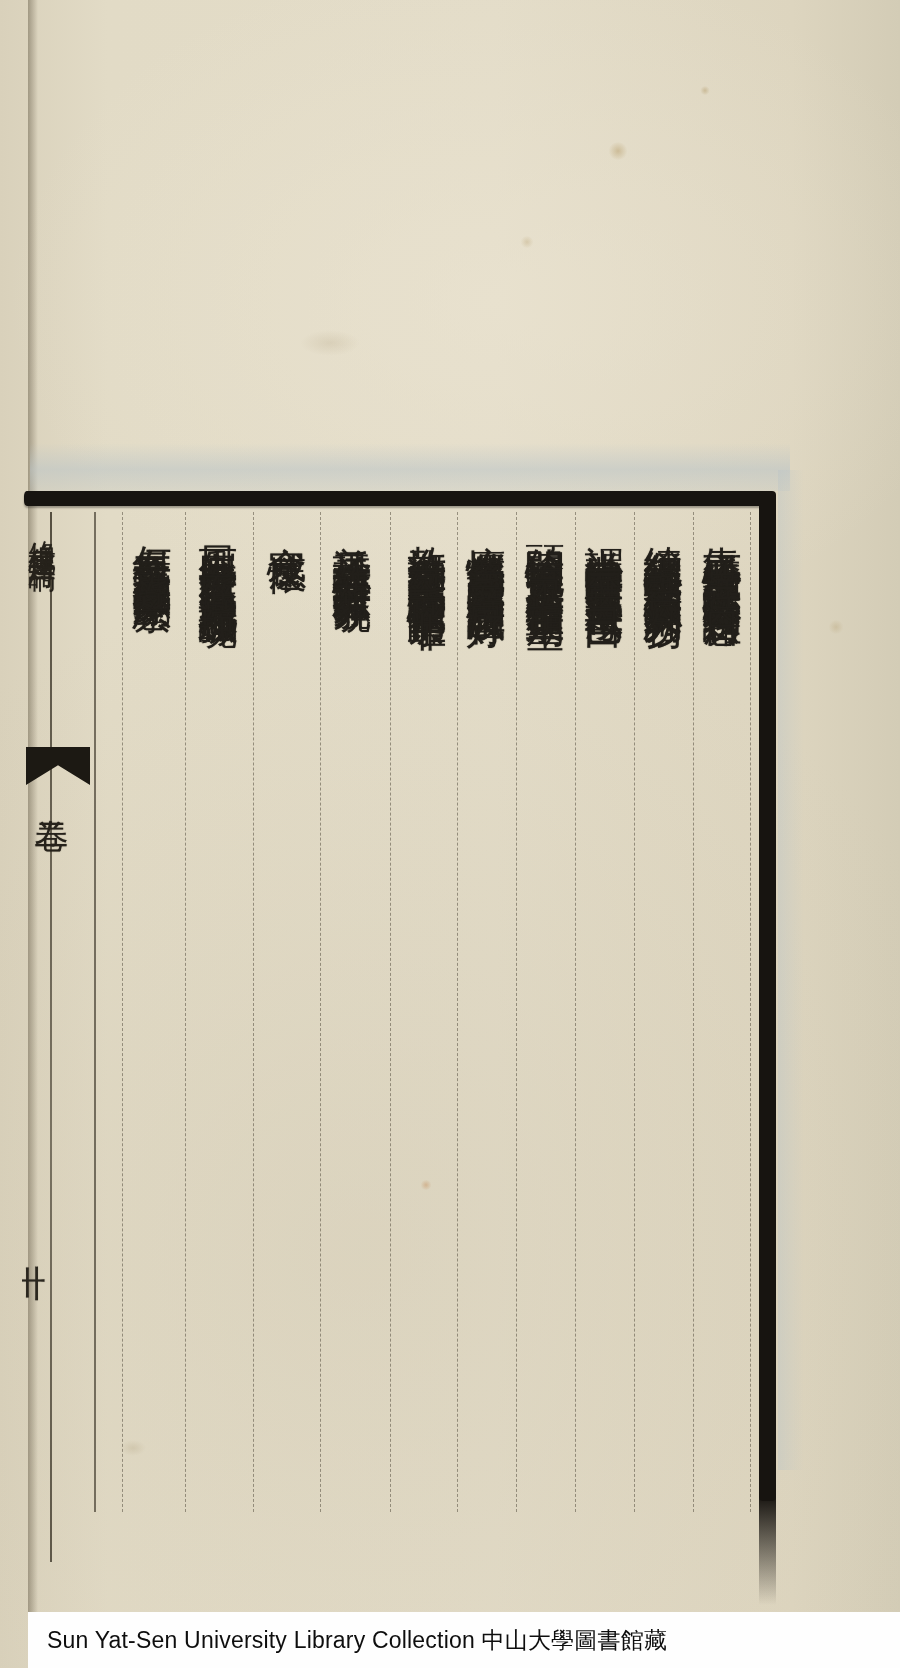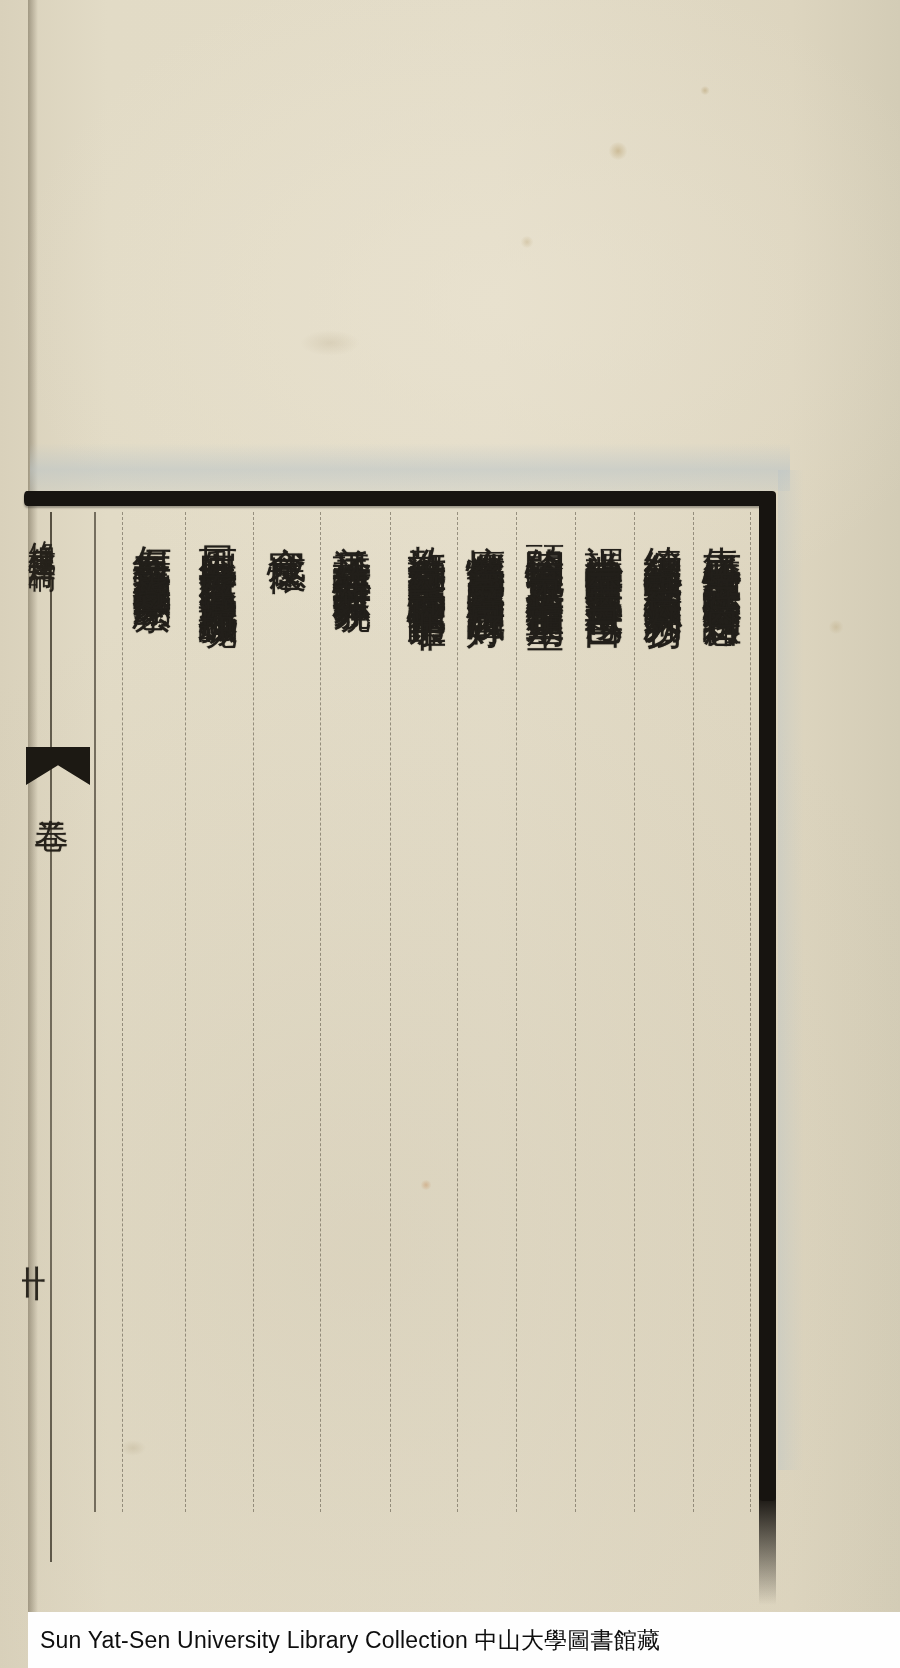--- a/index.html
+++ b/index.html
@@ -74,21 +74,21 @@
   }
   
   .stain{position:absolute;border-radius:50%;}
   
   .caption{
     position:absolute;left:28px;top:1612px;width:872px;height:56px;background:#fefefe;
     display:flex;align-items:center;
   }
   .caption span{
     font-family:"Liberation Sans","DejaVu Sans",sans-serif;
-    font-size:23px;color:#0e0e0e;padding-left:12px;letter-spacing:.2px;
+    font-size:23px;color:#0e0e0e;padding-left:19px;letter-spacing:.2px;
   }
 </style>
 </head>
 <body>
 
 <div class="page">
 
   <div class="edge-strip"></div>
   <div class="edge-strip2"></div>
 

